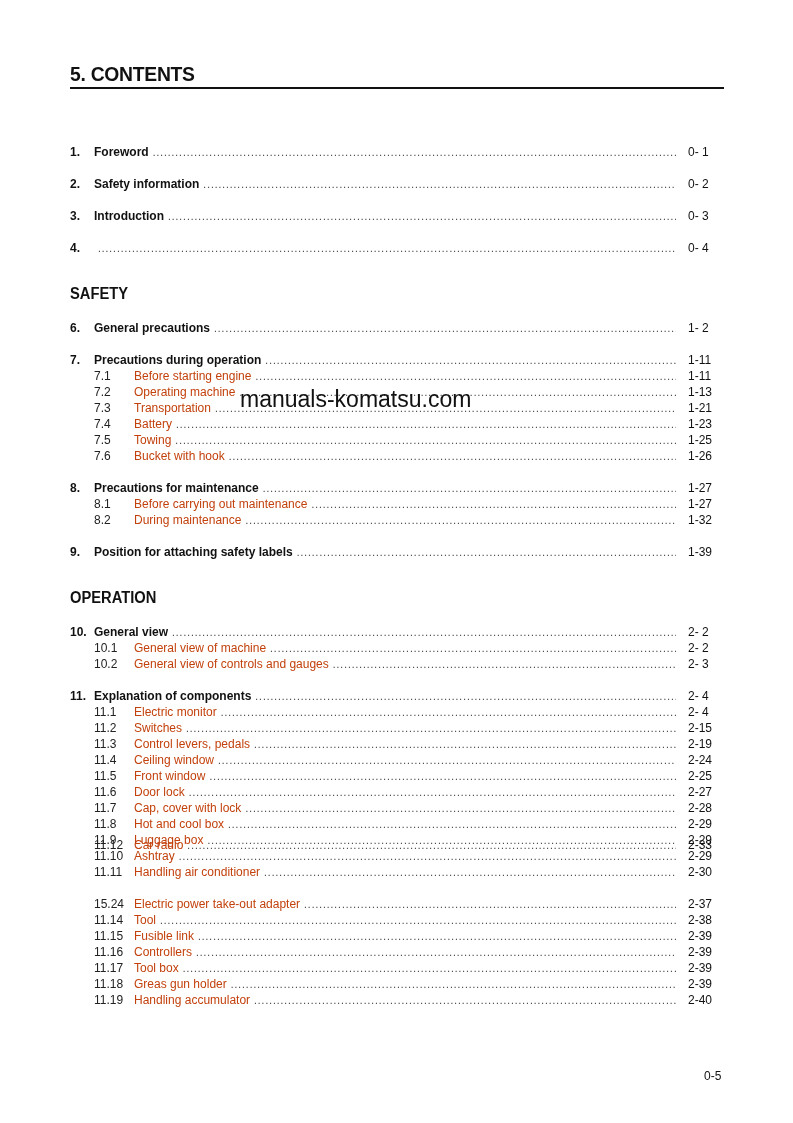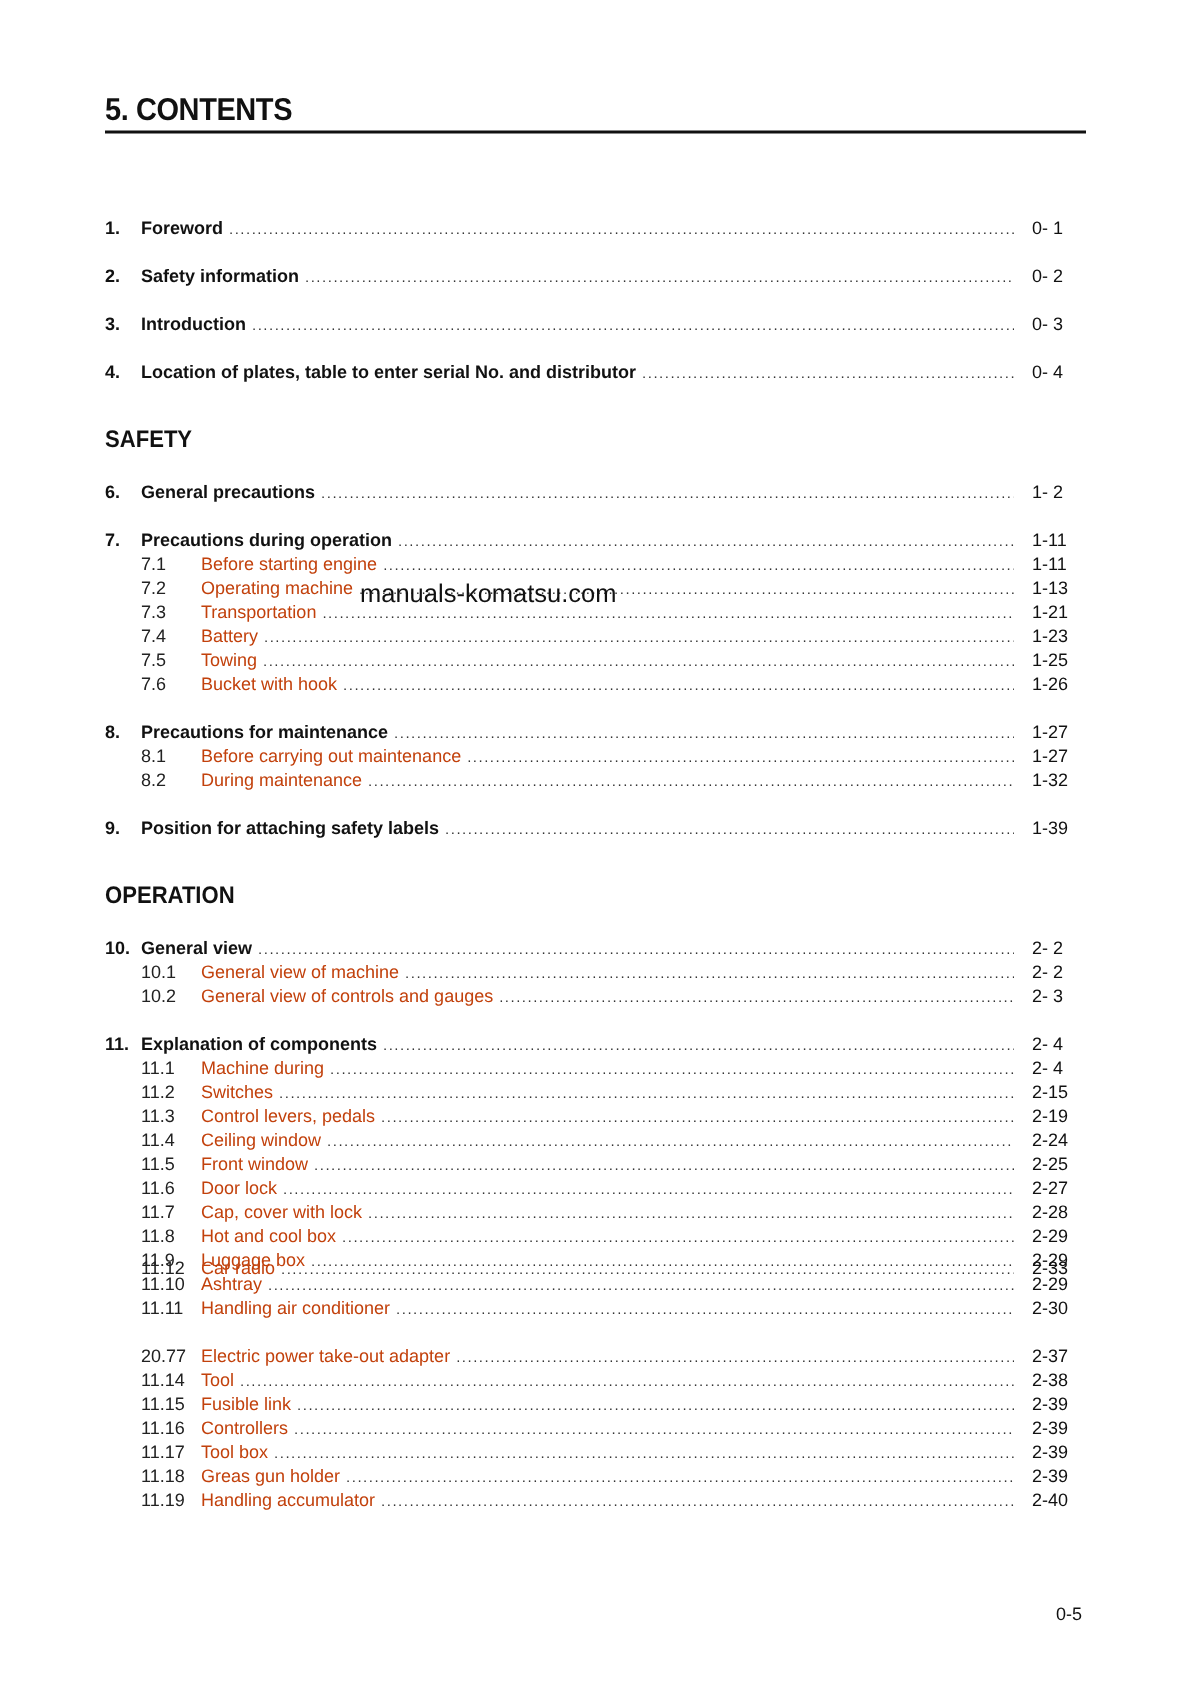--- a/index.html
+++ b/index.html
@@ -15,21 +15,21 @@
   .row.main { font-weight:bold; }
   .row .num { width:24px; flex:none; }
   .row.sub .num { padding-left:24px; width:40px; font-weight:normal; color:#222; }
   .row.sub .label { font-weight:normal; color:#c2410c; }
   .row .label { flex:none; }
   .row .dots { flex:1; overflow:hidden; margin:0 2px 0 4px; color:#333; font-weight:normal;
                letter-spacing:1px; font-size:10px; }
   .row .dots::after { content:"........................................................................................................................................................................................................"; }
   .row .page { width:36px; flex:none; text-align:left; margin-left:10px; font-weight:normal; }
   .row.main .page { font-weight:normal; }
-  .watermark { position:absolute; left:240px; top:386px; font-size:17px; color:#111;
+  .watermark { position:absolute; left:240px; top:386px; font-size:23px; color:#111;
                font-family:"Liberation Sans", sans-serif; letter-spacing:0px; }
   .footer { position:absolute; left:704px; top:1069px; font-size:12px;text-align:center; }
 </style>
 </head>
 <body>
 
 <div class="title">5. CONTENTS</div>
 <div class="title-rule"></div>
 
 <div class="row main" style="top:144px">
@@ -45,21 +45,20 @@
   <span class="page">0- 2</span>
 </div>
 <div class="row main" style="top:208px">
   <span class="num">3.</span>
   <span class="label">Introduction</span>
   <span class="dots"></span>
   <span class="page">0- 3</span>
 </div>
 <div class="row main" style="top:240px">
   <span class="num">4.</span>
-  <span class="label">Location of plates, table to enter serial No. and distributor</span>
   <span class="dots"></span>
   <span class="page">0- 4</span>
 </div>
 
 <div class="section-head" style="top:285px">SAFETY</div>
 
 <div class="row main" style="top:320px">
   <span class="num">6.</span>
   <span class="label">General precautions</span>
   <span class="dots"></span>
@@ -156,21 +155,21 @@
 </div>
 
 <div class="row main" style="top:688px">
   <span class="num">11.</span>
   <span class="label">Explanation of components</span>
   <span class="dots"></span>
   <span class="page">2- 4</span>
 </div>
 <div class="row sub" style="top:704px">
   <span class="num">11.1</span>
-  <span class="label">Machine during</span>
+  <span class="label">Electric monitor</span>
   <span class="dots"></span>
   <span class="page">2- 4</span>
 </div>
 <div class="row sub" style="top:720px">
   <span class="num">11.2</span>
   <span class="label">Switches</span>
   <span class="dots"></span>
   <span class="page">2-15</span>
 </div>
 <div class="row sub" style="top:736px">
@@ -227,21 +226,21 @@
   <span class="dots"></span>
   <span class="page">2-30</span>
 </div>
 <div class="row sub" style="top:837px">
   <span class="num">11.12</span>
   <span class="label">Car radio</span>
   <span class="dots"></span>
   <span class="page">2-33</span>
 </div>
 <div class="row sub" style="top:896px">
-  <span class="num">20.77</span>
+  <span class="num">15.24</span>
   <span class="label">Electric power take-out adapter</span>
   <span class="dots"></span>
   <span class="page">2-37</span>
 </div>
 <div class="row sub" style="top:912px">
   <span class="num">11.14</span>
   <span class="label">Tool</span>
   <span class="dots"></span>
   <span class="page">2-38</span>
 </div>

